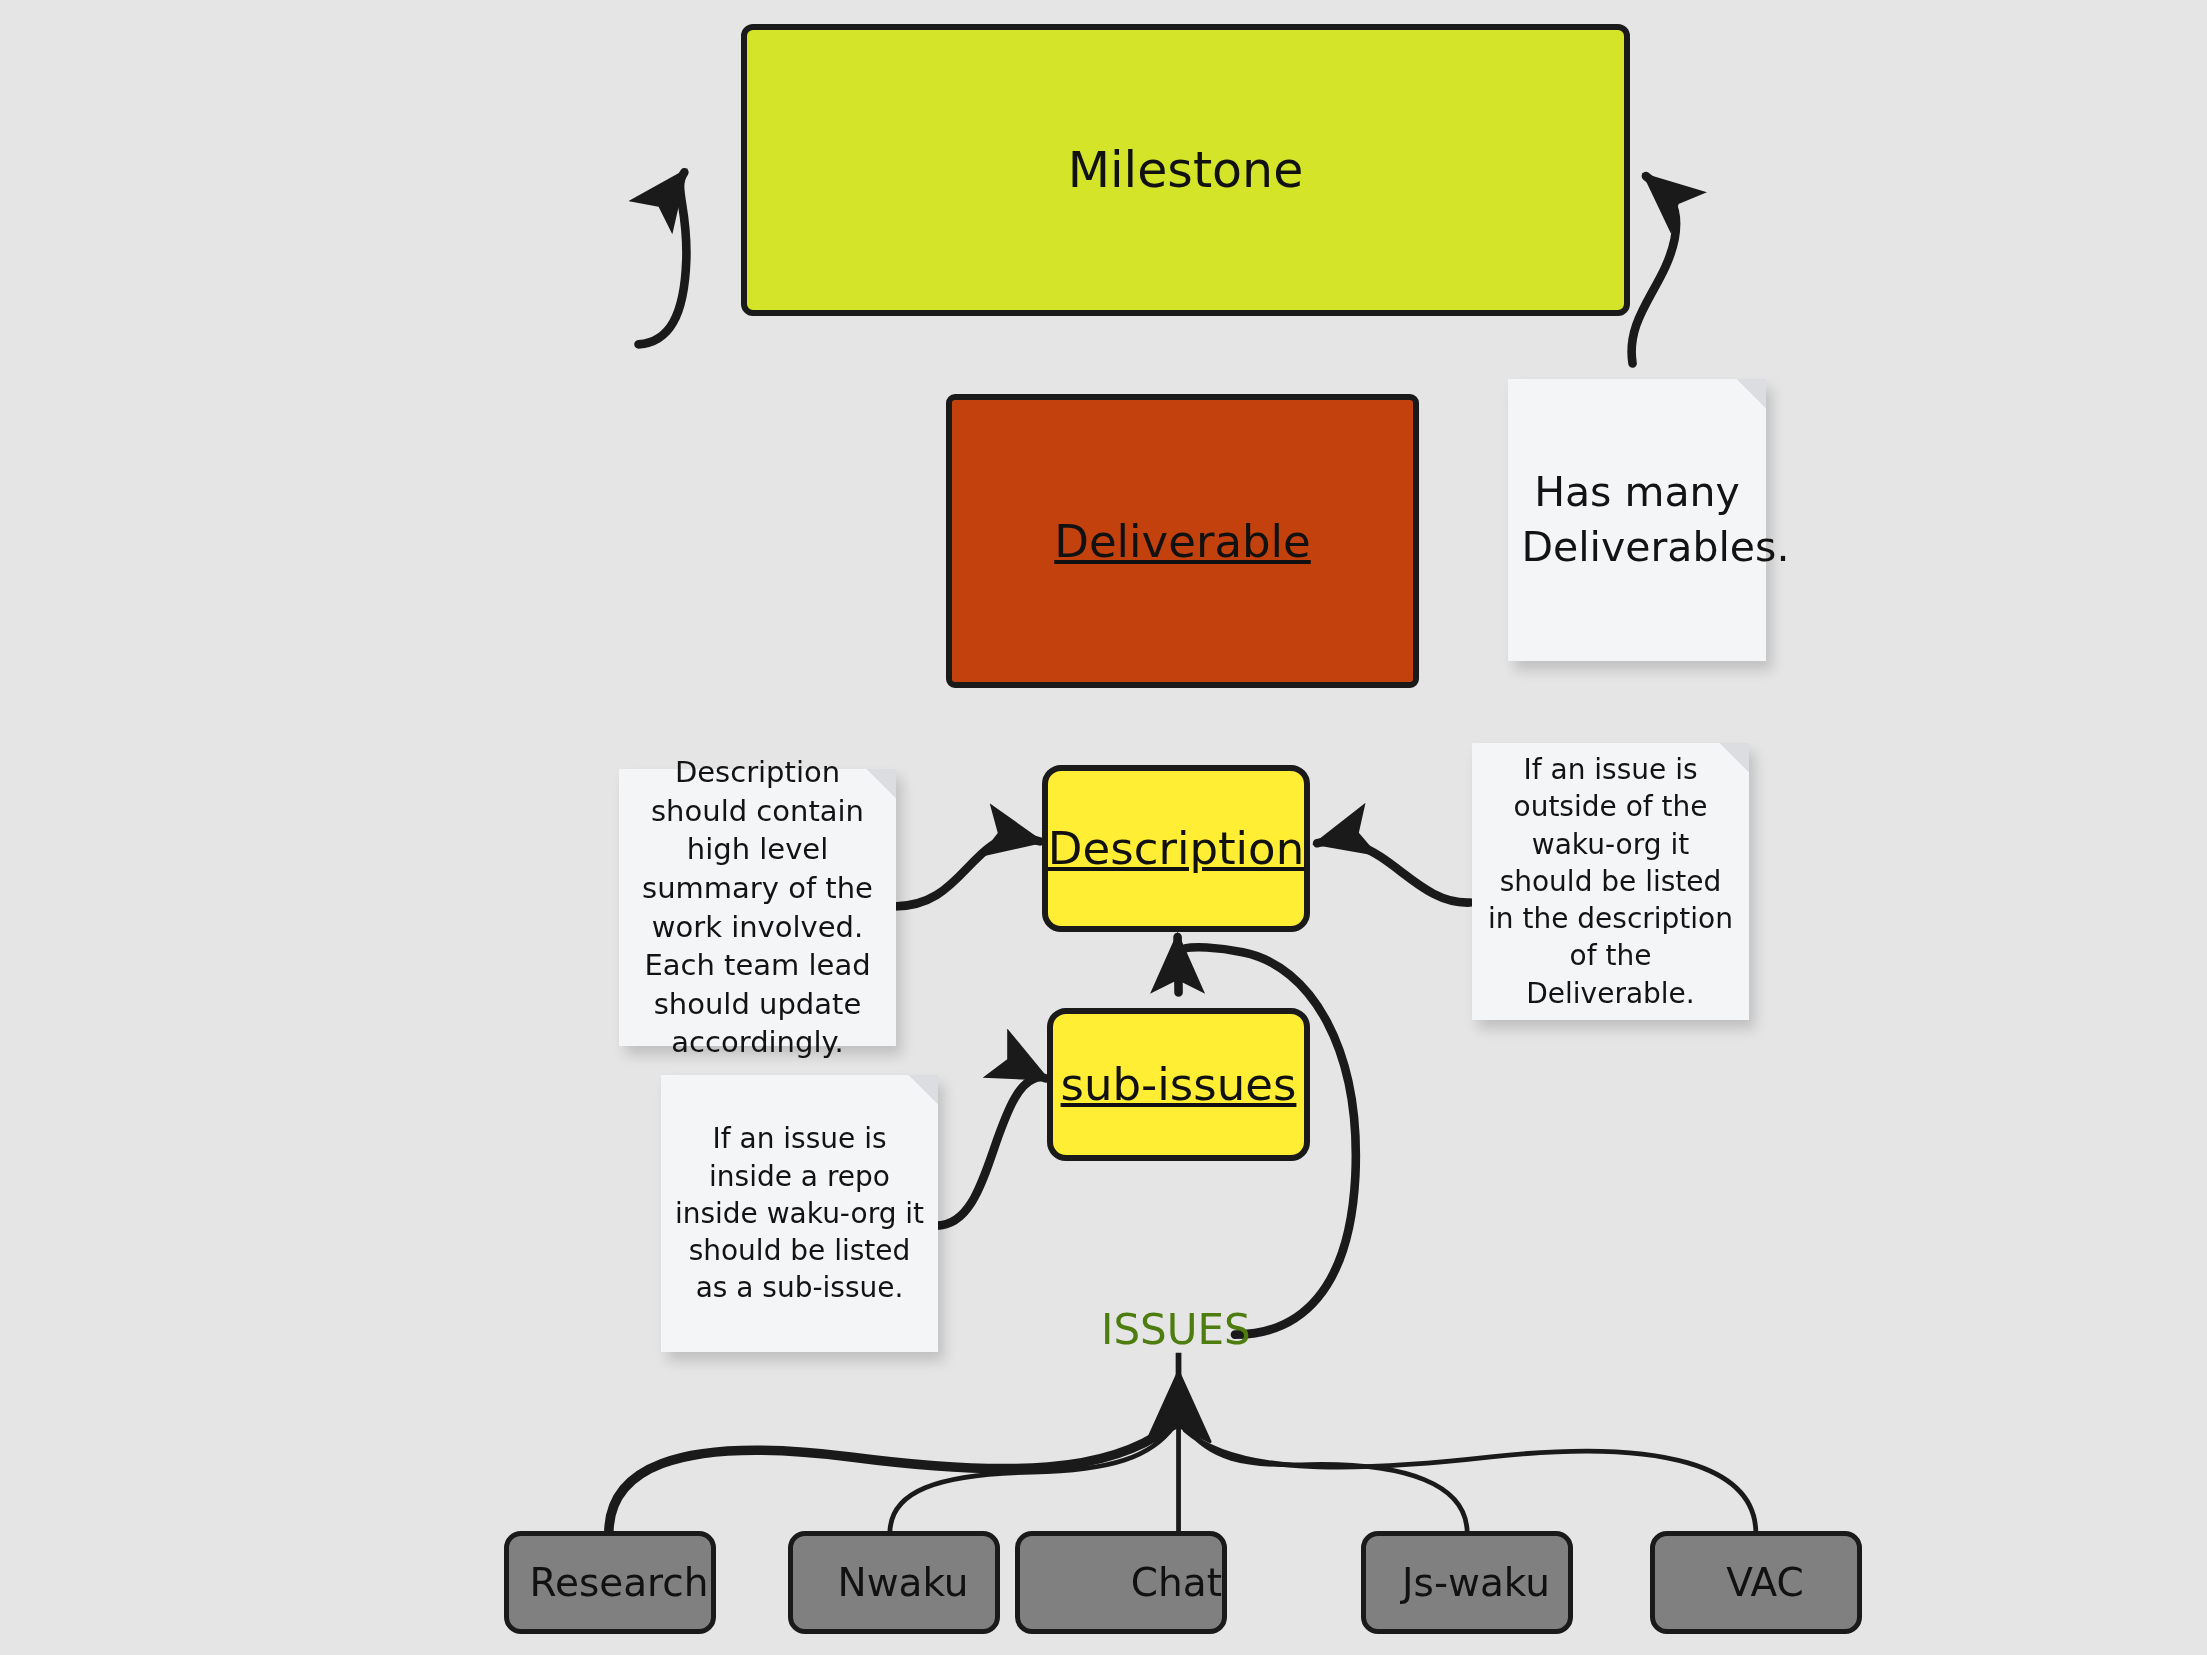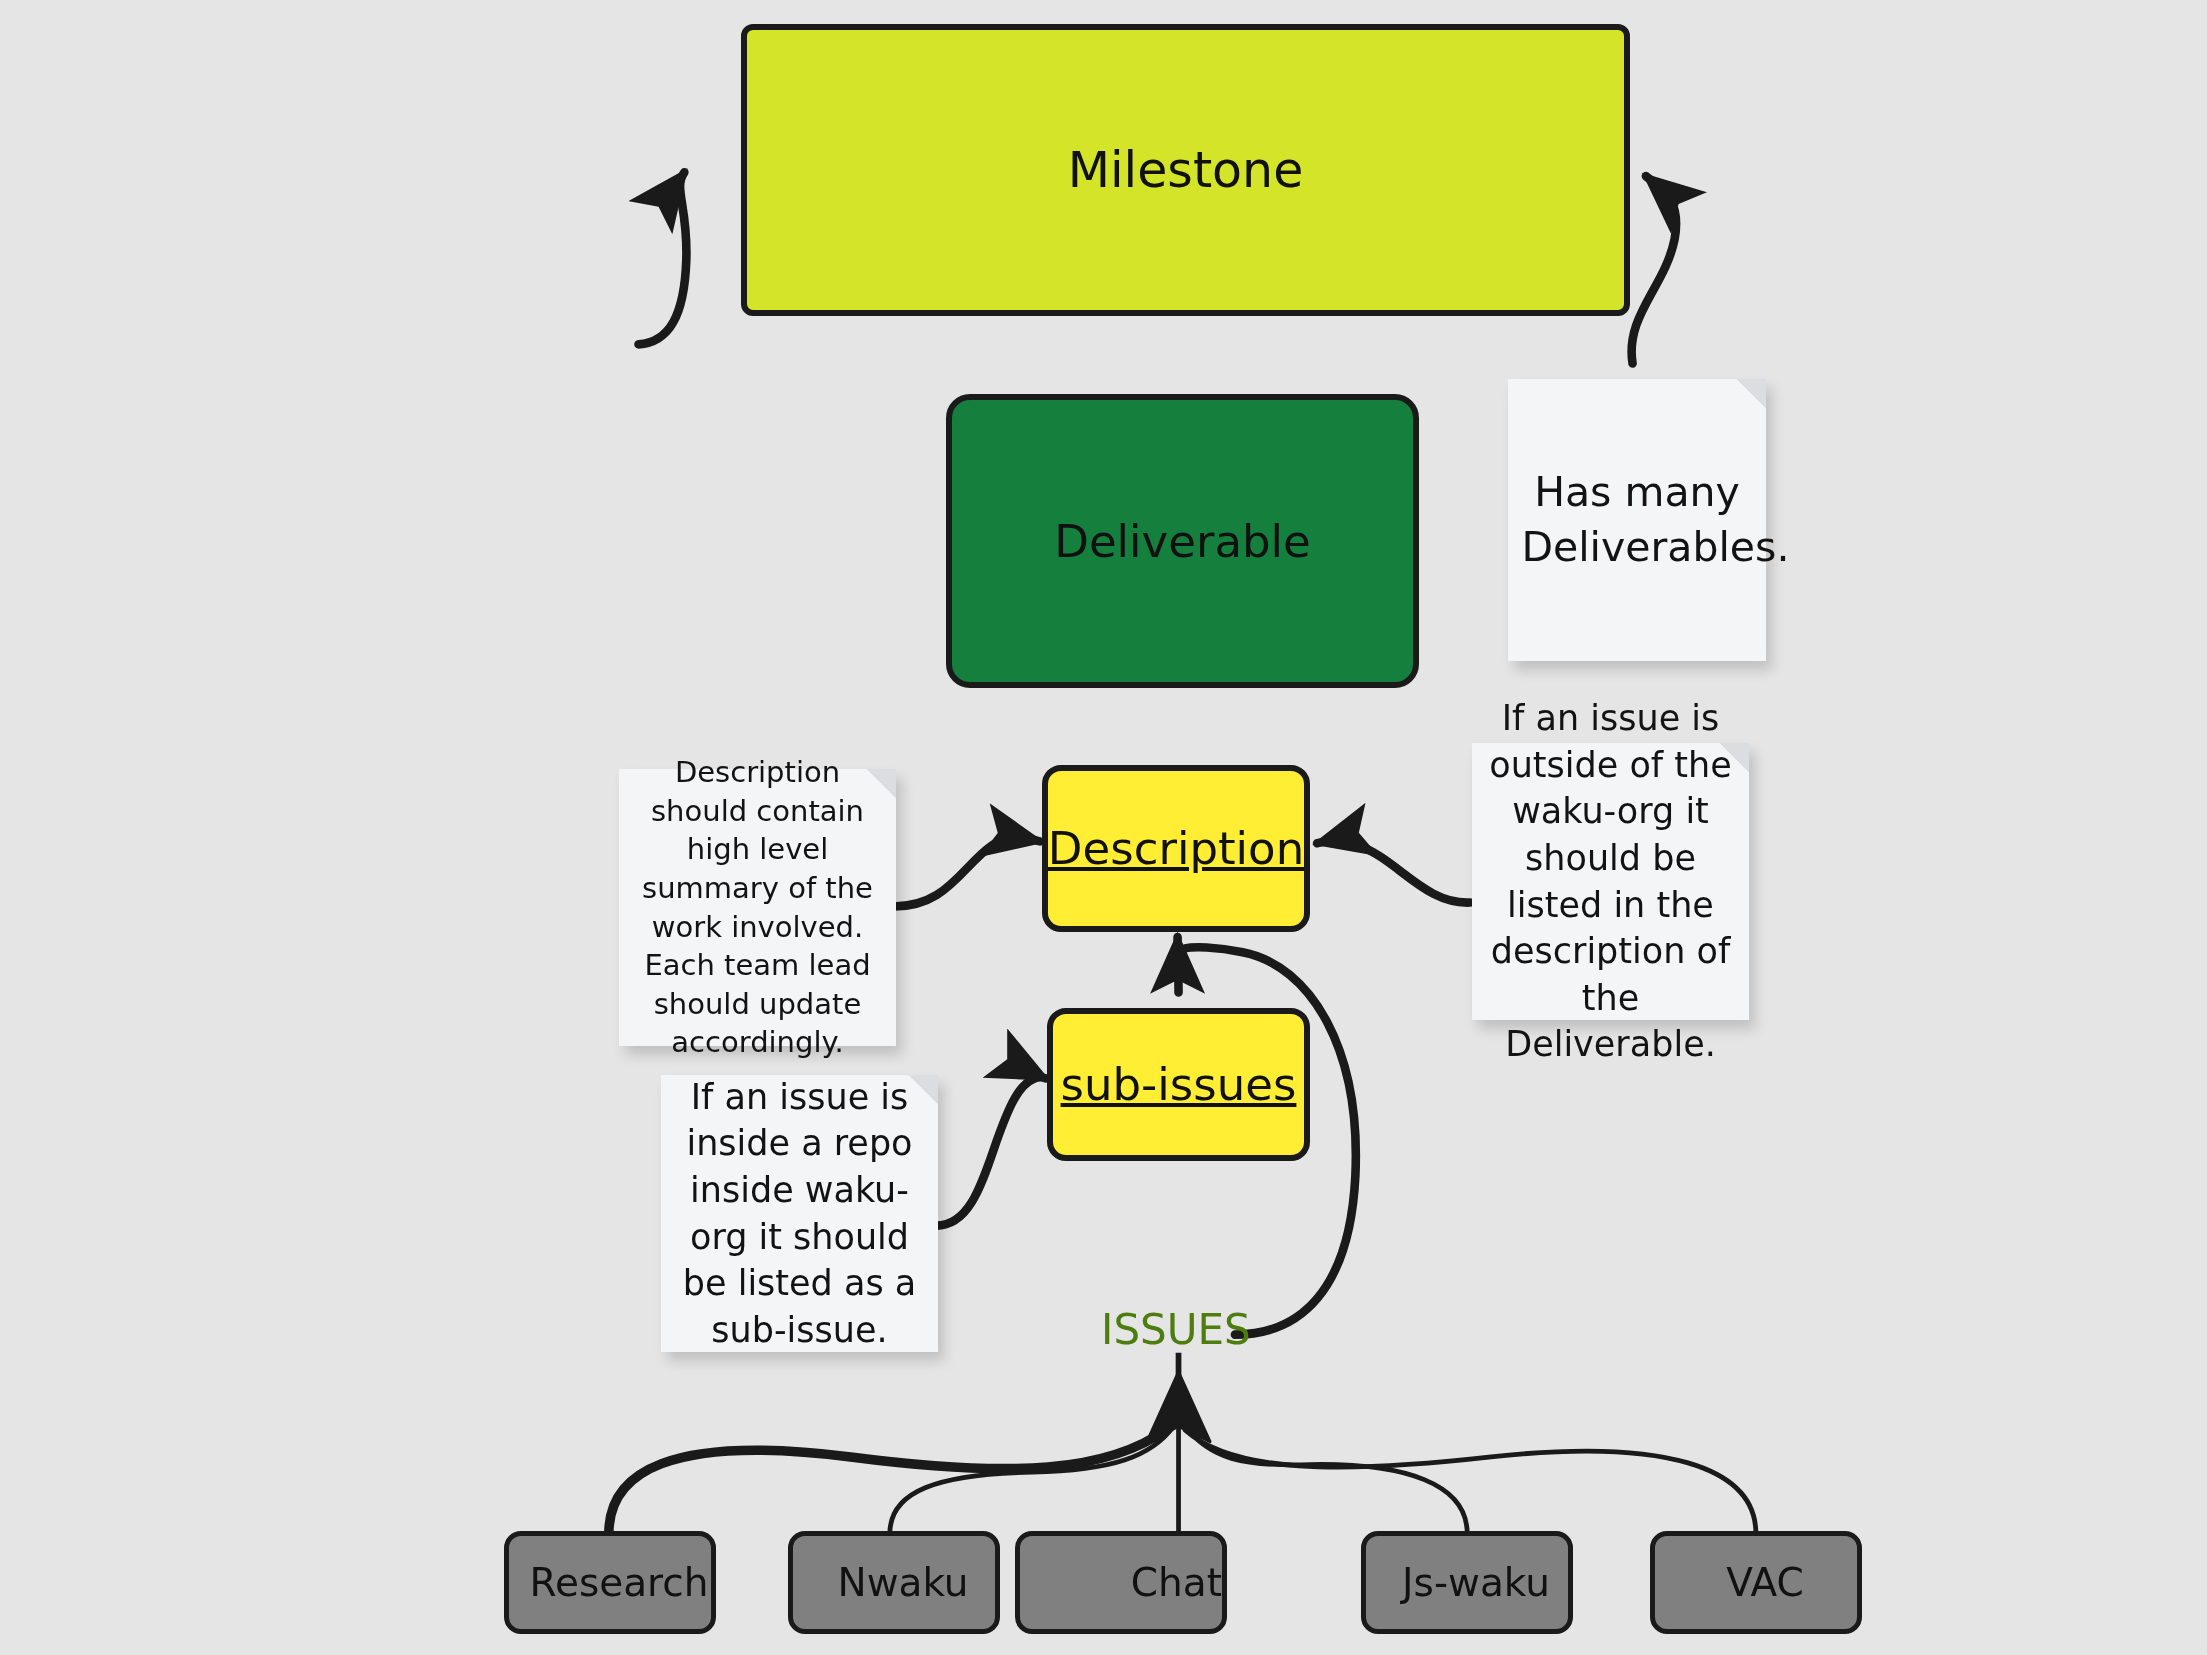--- a/index.html
+++ b/index.html
@@ -33,23 +33,24 @@
     border: 6.7px solid #1a1a1a;
     color: #111111;
     z-index: 3;
   }
   .node-milestone {
     background: #d4e529;
     border-radius: 12px;
     font-size: 49px;
   }
   .node-deliverable {
-    background: #15803d;
-    border-radius: 24px;
+    background: #c2410c;
+    border-radius: 9px;
     font-size: 45px;
+    text-decoration: underline;
   }
   .node-issueBox {
     background: #ffee33;
     border-radius: 19px;
     font-size: 45px;
     text-decoration: underline;
   }
   .node-team {
     background: #808080;
     border-radius: 17px;
@@ -66,21 +67,21 @@
     align-items: center;
     justify-content: center;
     text-align: center;
     padding: 9.6px 13.4px;
     z-index: 2;
     box-shadow: 5.7px 8.6px 12.4px rgba(0,0,0,0.16);
     background-image: linear-gradient(225deg, #dcdde0 0 21px, rgba(255,255,255,0) 21px);
   }
   .note-inner { width: 100%; line-height: 1.33; }
   .note-lg { font-size: 41px; }
-  .note-md { font-size: 35px; }
+  .note-md { font-size: 28px; }
   .note-sm { font-size: 29px; }
   .plain-label {
     position: absolute;
     color: #4d7c0f;
     font-size: 42px;
     white-space: nowrap;
     z-index: 3;
   }
 </style>
 </head>

